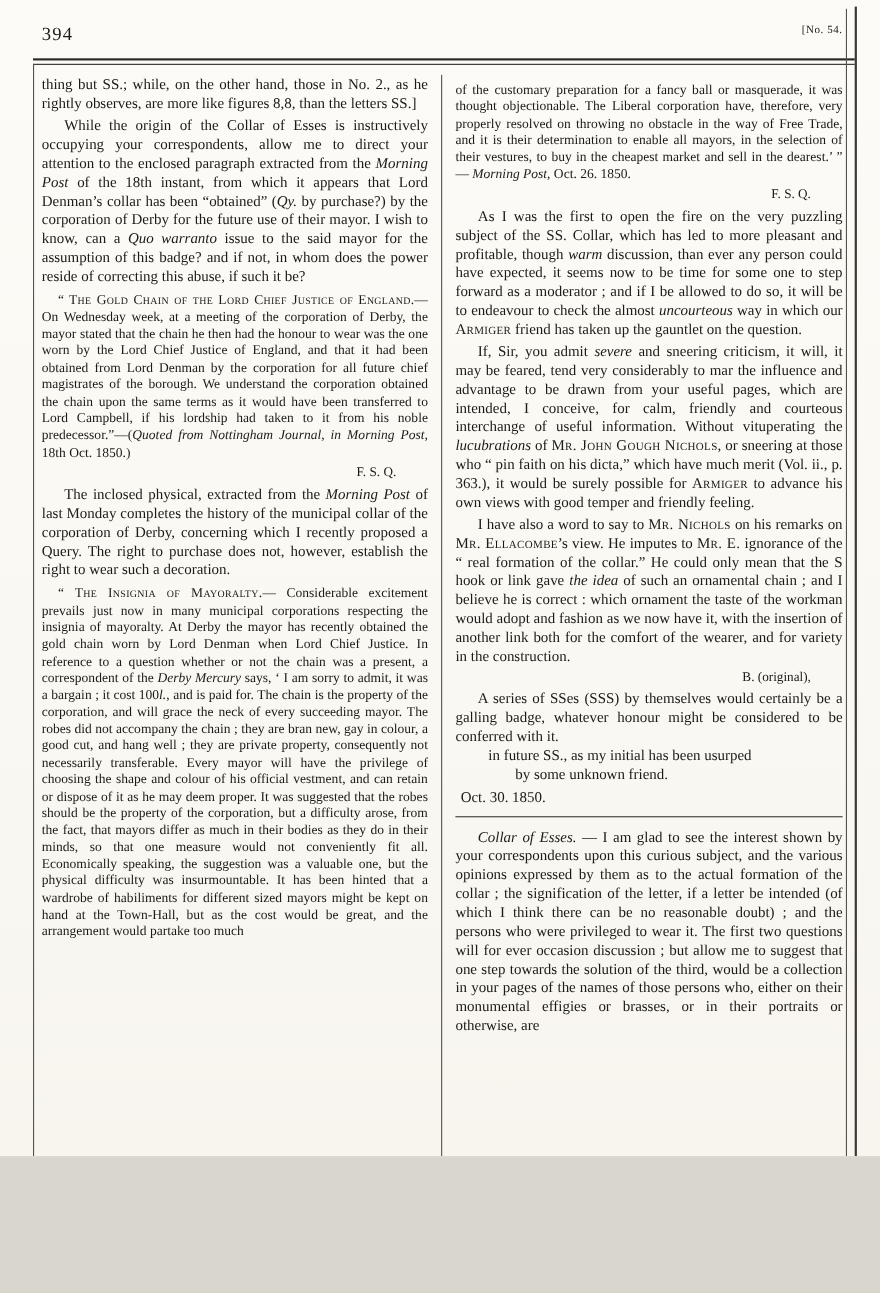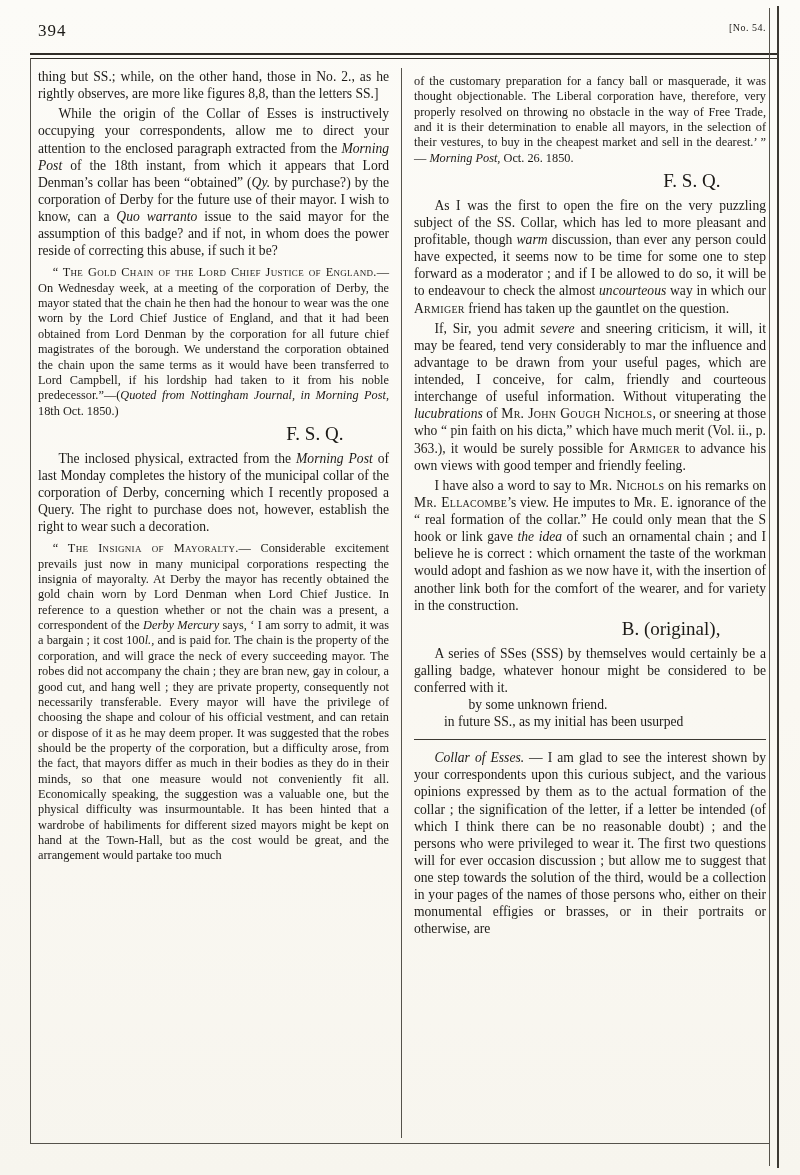--- a/index.html
+++ b/index.html
@@ -6,21 +6,21 @@
   html,body { margin:0; padding:0; }
   body {
     background:#d9d6ce;
     display:flex;
     justify-content:center;
     font-family:"Liberation Serif","DejaVu Serif",serif;
   }
   .page {
     position:relative;
     width:800px;
-    height:1175px;
+    height:1051px;
     background:linear-gradient(180deg,#fcfbf7 0%, #faf8f2 60%, #f7f5ee 100%);
     color:#1c1a17;
     overflow:hidden;
   }
 
   
   .frame-left   { position:absolute; left:30px;  top:58px; height:1086px; width:1px; background:#55524b; }
   .frame-right-inner { position:absolute; left:769px; top:8px; height:1158px; width:1px; background:#55524b; }
   .frame-right-outer { position:absolute; left:777px; top:6px; height:1162px; width:2px; background:#3c3933; }
   .bottom-rule  { position:absolute; top:1143px; left:30px; width:740px; height:1px; background:#55524b; }
@@ -39,21 +39,21 @@
   .column  { width:351px; }
   .column-right { width:352px; }
   .column-divider { width:1px; background:#55524b; margin:0 12px; height:1070px; }
 
   
   .para { margin:0; text-align:justify; }
   .para-body  { font-size:13.6px; line-height:1.26; text-indent:1.5em; margin-top:3px; }
   .para-body:first-child { margin-top:0; }
   .para-quote { font-size:12.3px; line-height:1.25; text-indent:1.2em; margin-top:6px; margin-bottom:2px; }
   .no-indent  { text-indent:0; }
-  .signature-line { text-align:right; font-size:19px; line-height:1.3; padding-right:2.4em; margin:3px 0 2px; }
+  .signature-line { text-align:right; font-size:12px; line-height:1.3; padding-right:2.4em; margin:3px 0 2px; }
   .sig-indent-1 { padding-left:2.2em; text-align:left; margin-top:0; }
   .sig-indent-2 { padding-left:4.0em; text-align:left; margin-top:0; }
   .dateline { text-align:left; padding-left:0.35em; margin-top:4px; }
   .article-rule { border:0; border-top:1px solid #3c3933; margin:9px 0 9px; }
 
   .seg-i  { font-style:italic; }
   .seg-sc { font-variant:small-caps; letter-spacing:0.3px; }
 </style>
 </head>
 <body>
@@ -81,21 +81,22 @@
       </section>
     <div class="column-divider"></div>
     <section class="column column-right">
         <p class="para para-quote no-indent"><span class="">of the customary preparation for a fancy ball or masquerade, it was thought objectionable.  The Liberal corporation have, therefore, very properly resolved on throwing no obstacle in the way of Free Trade, and it is their determination to enable all mayors, in the selection of their vestures, to buy in the cheapest market and sell in the dearest.’ ” — </span><span class="seg-i">Morning Post,</span><span class=""> Oct. 26. 1850.</span></p>
         <p class="para signature-line"><span class="">F. S. Q.</span></p>
         <p class="para para-body"><span class="">As I was the first to open the fire on the very puzzling subject of the SS. Collar, which has led to more pleasant and profitable, though </span><span class="seg-i">warm</span><span class=""> discussion, than ever any person could have expected, it seems now to be time for some one to step forward as a moderator ; and if I be allowed to do so, it will be to endeavour to check the almost </span><span class="seg-i">uncourteous</span><span class=""> way in which our </span><span class="seg-sc">Armiger</span><span class=""> friend has taken up the gauntlet on the question.</span></p>
         <p class="para para-body"><span class="">If, Sir, you admit </span><span class="seg-i">severe</span><span class=""> and sneering criticism, it will, it may be feared, tend very considerably to mar the influence and advantage to be drawn from your useful pages, which are intended, I conceive, for calm, friendly and courteous interchange of useful information.  Without vituperating the </span><span class="seg-i">lucubrations</span><span class=""> of </span><span class="seg-sc">Mr. John Gough Nichols</span><span class="">, or sneering at those who “ pin faith on his dicta,” which have much merit (Vol. ii., p. 363.), it would be surely possible for </span><span class="seg-sc">Armiger</span><span class=""> to advance his own views with good temper and friendly feeling.</span></p>
         <p class="para para-body"><span class="">I have also a word to say to </span><span class="seg-sc">Mr. Nichols</span><span class=""> on his remarks on </span><span class="seg-sc">Mr. Ellacombe</span><span class="">’s view.  He imputes to </span><span class="seg-sc">Mr. E.</span><span class=""> ignorance of the “ real formation of the collar.”  He could only mean that the S hook or link gave </span><span class="seg-i">the idea</span><span class=""> of such an ornamental chain ; and I believe he is correct : which ornament the taste of the workman would adopt and fashion as we now have it, with the insertion of another link both for the comfort of the wearer, and for variety in the construction.</span></p>
         <p class="para signature-line"><span class="">B. (original),</span></p>
         <p class="para para-body"><span class="">A series of SSes (SSS) by themselves would certainly be a galling badge, whatever honour might be considered to be conferred with it.</span></p>
+        <p class="para para-body no-indent sig-indent-1"><span class="">in future SS., as my initial has been usurped</span></p>
         <p class="para para-body no-indent sig-indent-2"><span class="">by some unknown friend.</span></p>
-        <p class="para para-body no-indent sig-indent-1"><span class="">in future SS., as my initial has been usurped</span></p>
+        <p class="para para-body no-indent dateline"><span class="">Oct. 30. 1850.</span></p>
         <div class="article-rule"></div>
         <p class="para para-body"><span class="seg-i">Collar of Esses.</span><span class=""> — I am glad to see the interest shown by your correspondents upon this curious subject, and the various opinions expressed by them as to the actual formation of the collar ; the signification of the letter, if a letter be intended (of which I think there can be no reasonable doubt) ; and the persons who were privileged to wear it.  The first two questions will for ever occasion discussion ; but allow me to suggest that one step towards the solution of the third, would be a collection in your pages of the names of those persons who, either on their monumental effigies or brasses, or in their portraits or otherwise, are</span></p>
       </section>
   </main>
 
   <div class="bottom-rule"></div>
 </div>
 
 </body></html>

